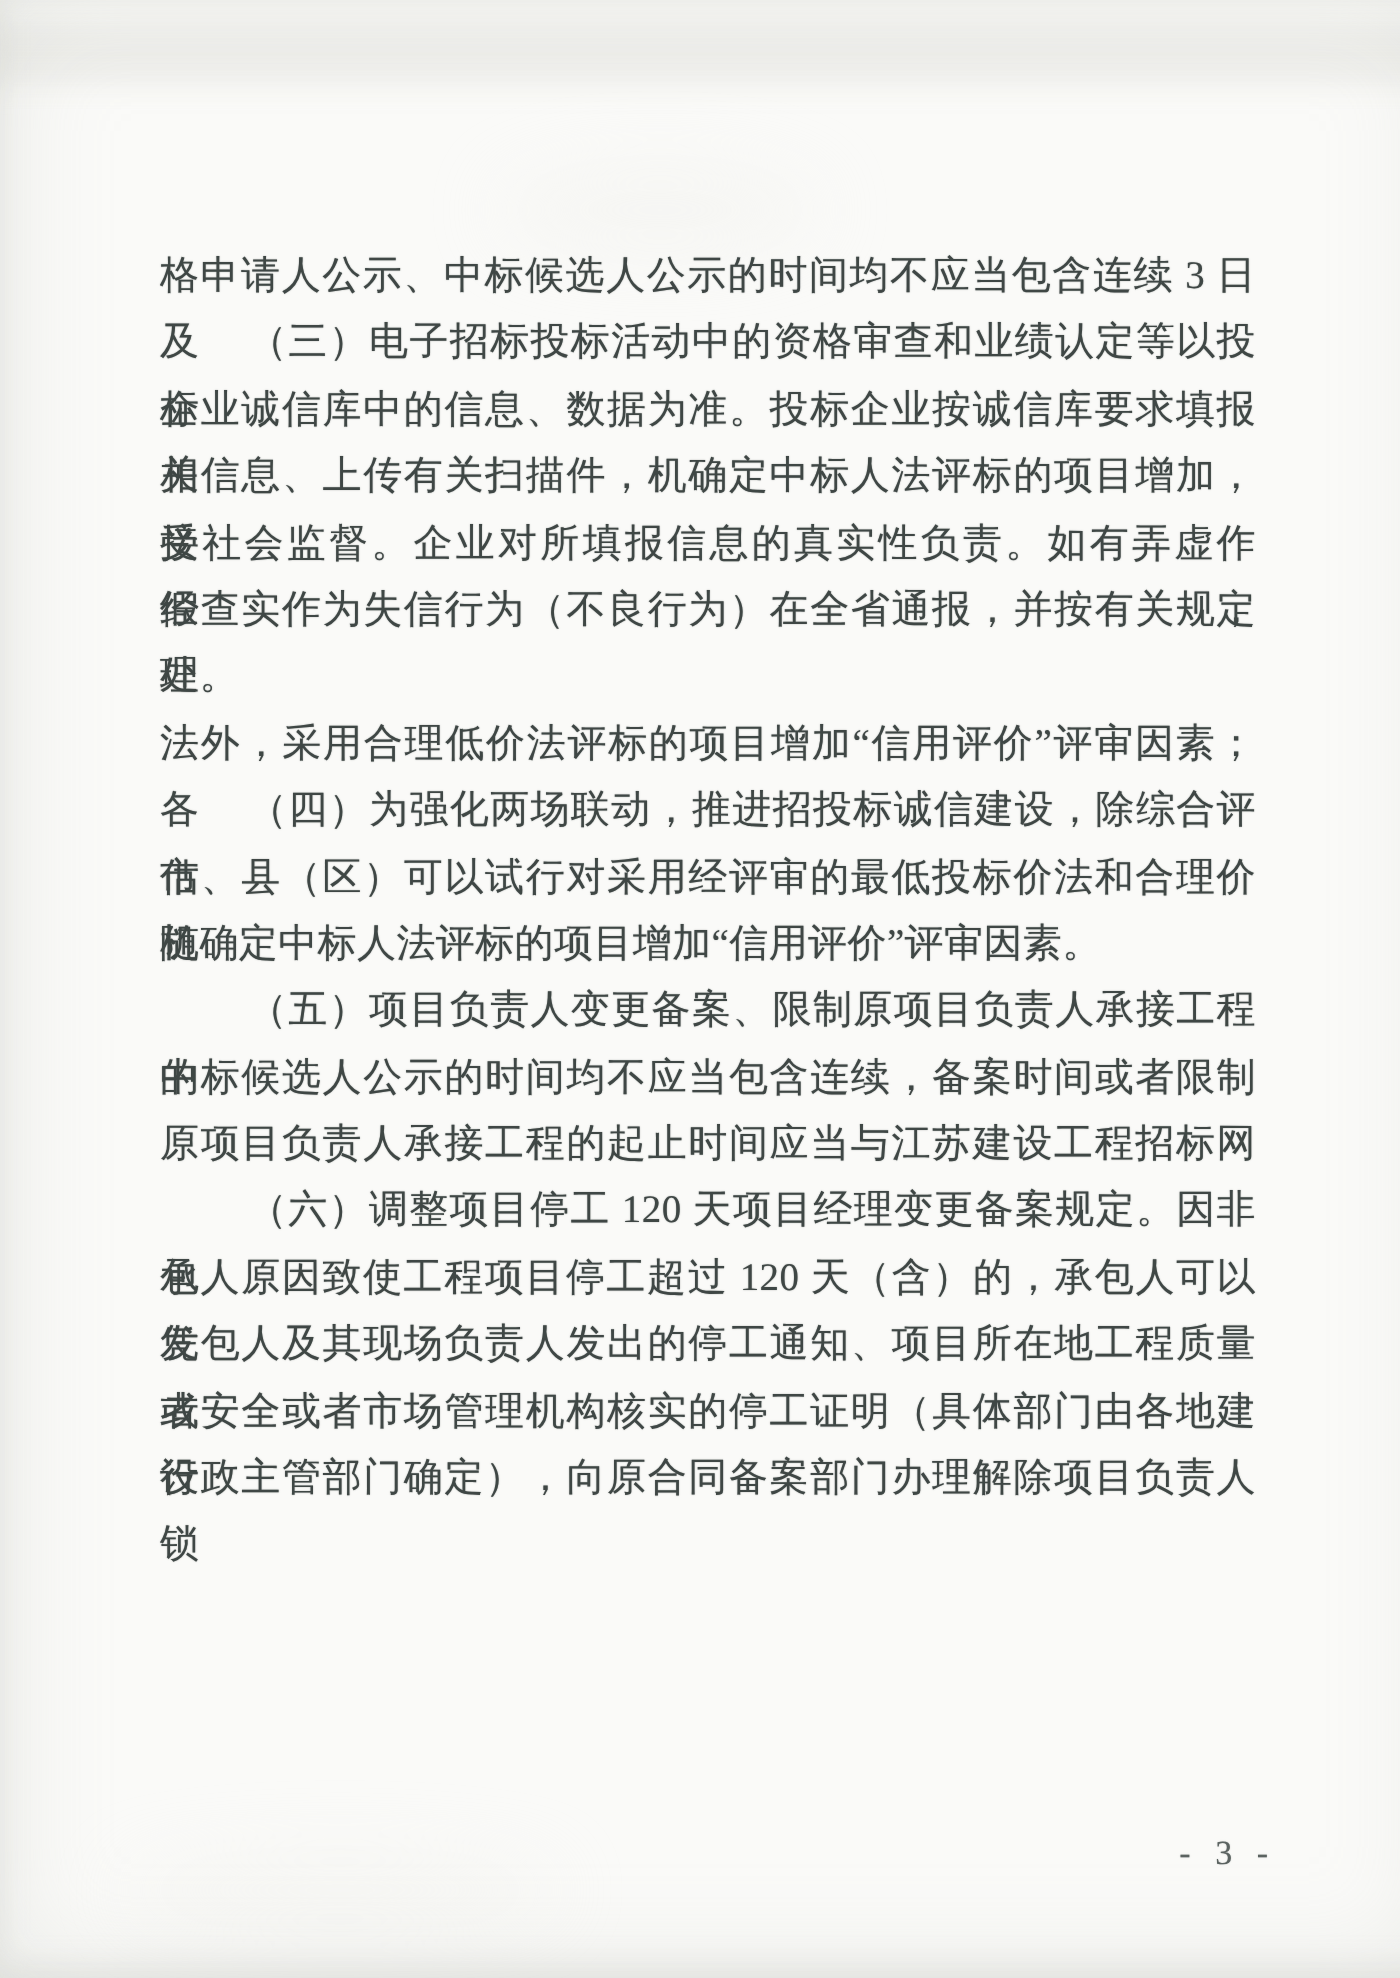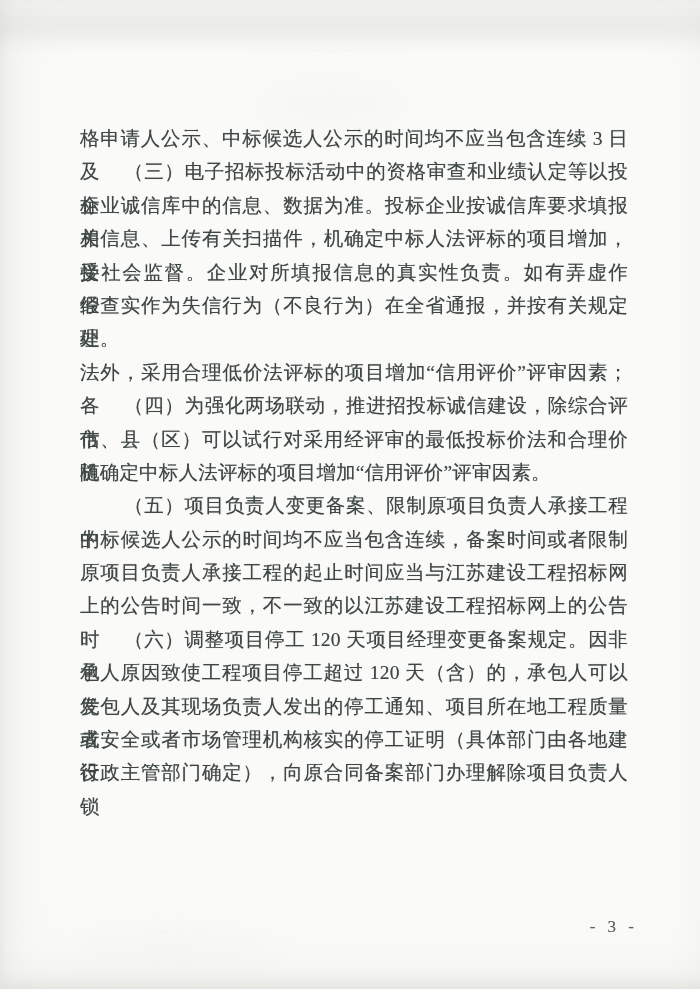--- a/index.html
+++ b/index.html
@@ -96,21 +96,20 @@
       <div class="line fill">受社会监督。企业对所填报信息的真实性负责。如有弄虚作假，</div>
       <div class="line fill">经查实作为失信行为（不良行为）在全省通报，并按有关规定处</div>
       <div class="line">理。</div>
       <div class="line fill">法外，采用合理低价法评标的项目增加“信用评价”评审因素；各</div>
       <div class="line indent fill">（四）为强化两场联动，推进招投标诚信建设，除综合评估</div>
       <div class="line fill">市、县（区）可以试行对采用经评审的最低投标价法和合理价随</div>
       <div class="line">机确定中标人法评标的项目增加“信用评价”评审因素。</div>
       <div class="line indent fill">（五）项目负责人变更备案、限制原项目负责人承接工程的</div>
       <div class="line fill">中标候选人公示的时间均不应当包含连续，备案时间或者限制</div>
       <div class="line fill">原项目负责人承接工程的起止时间应当与江苏建设工程招标网</div>
-      <div class="line fill">上的公告时间一致，不一致的以江苏建设工程招标网上的公告时</div>
       <div class="line indent fill">（六）调整项目停工 120 天项目经理变更备案规定。因非承</div>
       <div class="line fill">包人原因致使工程项目停工超过 120 天（含）的，承包人可以凭</div>
       <div class="line fill">发包人及其现场负责人发出的停工通知、项目所在地工程质量或</div>
       <div class="line fill">者安全或者市场管理机构核实的停工证明（具体部门由各地建设</div>
       <div class="line fill">行政主管部门确定），向原合同备案部门办理解除项目负责人锁</div>
     </div>
 
   <div class="footer">- 3 -</div>
 </div>
 

